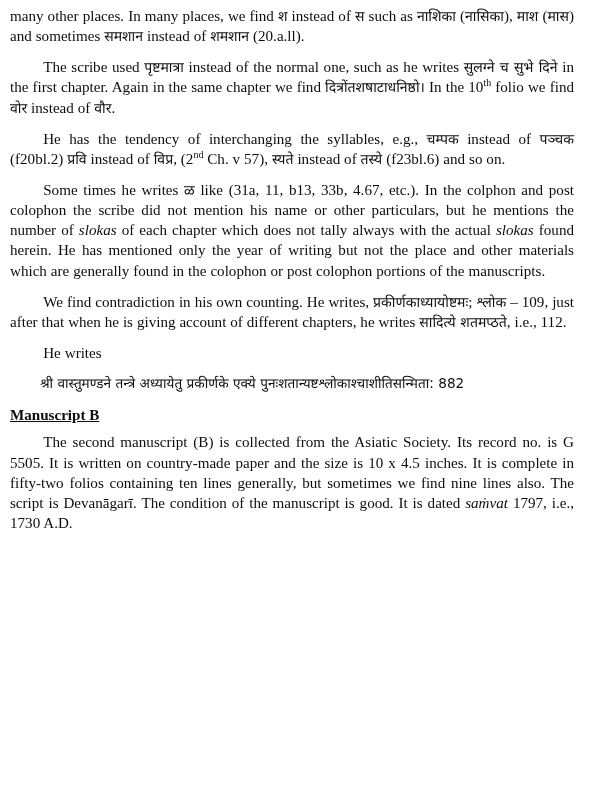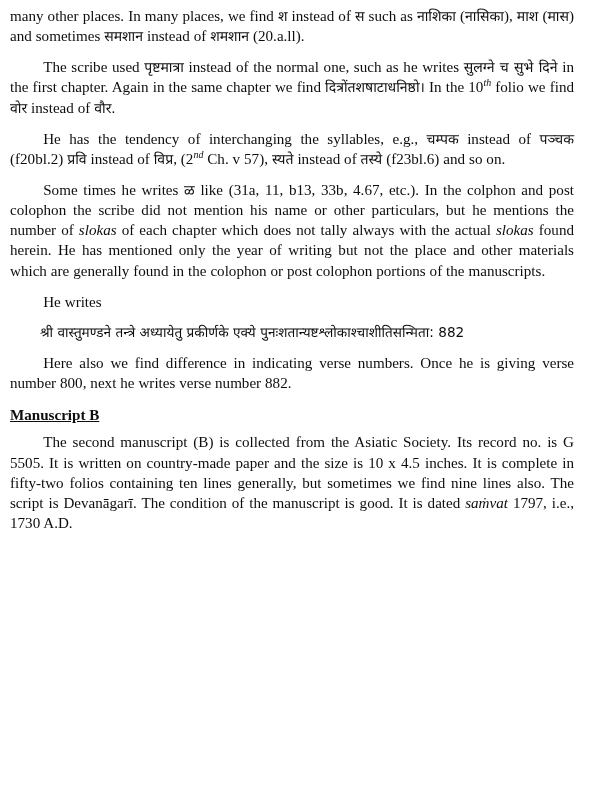--- a/index.html
+++ b/index.html
@@ -59,46 +59,45 @@
     font-family: "Liberation Serif", serif;
     text-decoration: underline;
   }
   i, .ital {
     font-style: italic;
   }
   sup {
     font-size: 0.66em;
     vertical-align: super;
     line-height: 0;
-    font-style: italic;
   }
   .inline-dev {
     font-family: "DejaVu Sans", sans-serif;
     font-size: 0.93em;
   }
 </style>
 </head>
 <body>
 
 <div id="page">
 
   <p class="noindent">many other places. In many places, we find <span class="inline-dev">श</span> instead of <span class="inline-dev">स</span> such as <span class="inline-dev">नाशिका</span> (<span class="inline-dev">नासिका</span>), <span class="inline-dev">माश</span> (<span class="inline-dev">मास</span>) and sometimes <span class="inline-dev">समशान</span> instead of <span class="inline-dev">शमशान</span> (20.a.ll).</p>
 
   <p class="indent">The scribe used <span class="inline-dev">पृष्टमात्रा</span> instead of the normal one, such as he writes <span class="inline-dev">सुलग्ने च सुभे दिने</span> in the first chapter. Again in the same chapter we find <span class="inline-dev">दित्रोंतशषाटाधनिष्ठो।</span> In the 10<sup>th</sup> folio we find <span class="inline-dev">वोर</span> instead of <span class="inline-dev">वौर</span>.</p>
 
   <p class="indent">He has the tendency of interchanging the syllables, e.g., <span class="inline-dev">चम्पक</span> instead of <span class="inline-dev">पञ्चक</span> (f20bl.2) <span class="inline-dev">प्रवि</span> instead of <span class="inline-dev">विप्र</span>, (2<sup>nd</sup> Ch. v 57), <span class="inline-dev">स्यते</span> instead of <span class="inline-dev">तस्ये</span> (f23bl.6) and so on.</p>
 
 
   <p class="indent">Some times he writes <span class="inline-dev">ळ</span> like (31a, 11, b13, 33b, 4.67, etc.). In the colphon and post colophon the scribe did not mention his name or other particulars, but he mentions the number of <i>slokas</i> of each chapter which does not tally always with the actual <i>slokas</i> found herein. He has mentioned only the year of writing but not the place and other materials which are generally found in the colophon or post colophon portions of the manuscripts.</p>
 
+  <p class="indent">We find contradiction in his own counting. He writes, <span class="inline-dev">प्रकीर्णकाध्यायोष्टमः</span>; <span class="inline-dev">श्लोक</span> – 109, just after that when he is giving account of different chapters, he writes <span class="inline-dev">सादित्ये शतमप्ठते</span>, i.e., 112.</p>
 
   <p class="indent">He writes</p>
 
 
   <p class="verse2">श्री वास्तुमण्डने तन्त्रे अध्यायेतु प्रकीर्णके एक्ये पुनःशतान्यष्टश्लोकाश्चाशीतिसन्मिता: 882</p>
 
-  <p class="indent">Here also we find difference in indicating verse numbers. Once he is giving verse number 800, next he writes verse number 882.</p>
 
   <h2 class="section">Manuscript B</h2>
 
   <p class="indent">The second manuscript (B) is collected from the Asiatic Society. Its record no. is G 5505. It is written on country-made paper and the size is 10 x 4.5 inches. It is complete in fifty-two folios containing ten lines generally, but sometimes we find nine lines also. The script is Devanāgarī. The condition of the manuscript is good. It is dated <i>saṁvat</i> 1797, i.e., 1730 A.D.</p>
 
 </div>
 
 </body></html>

